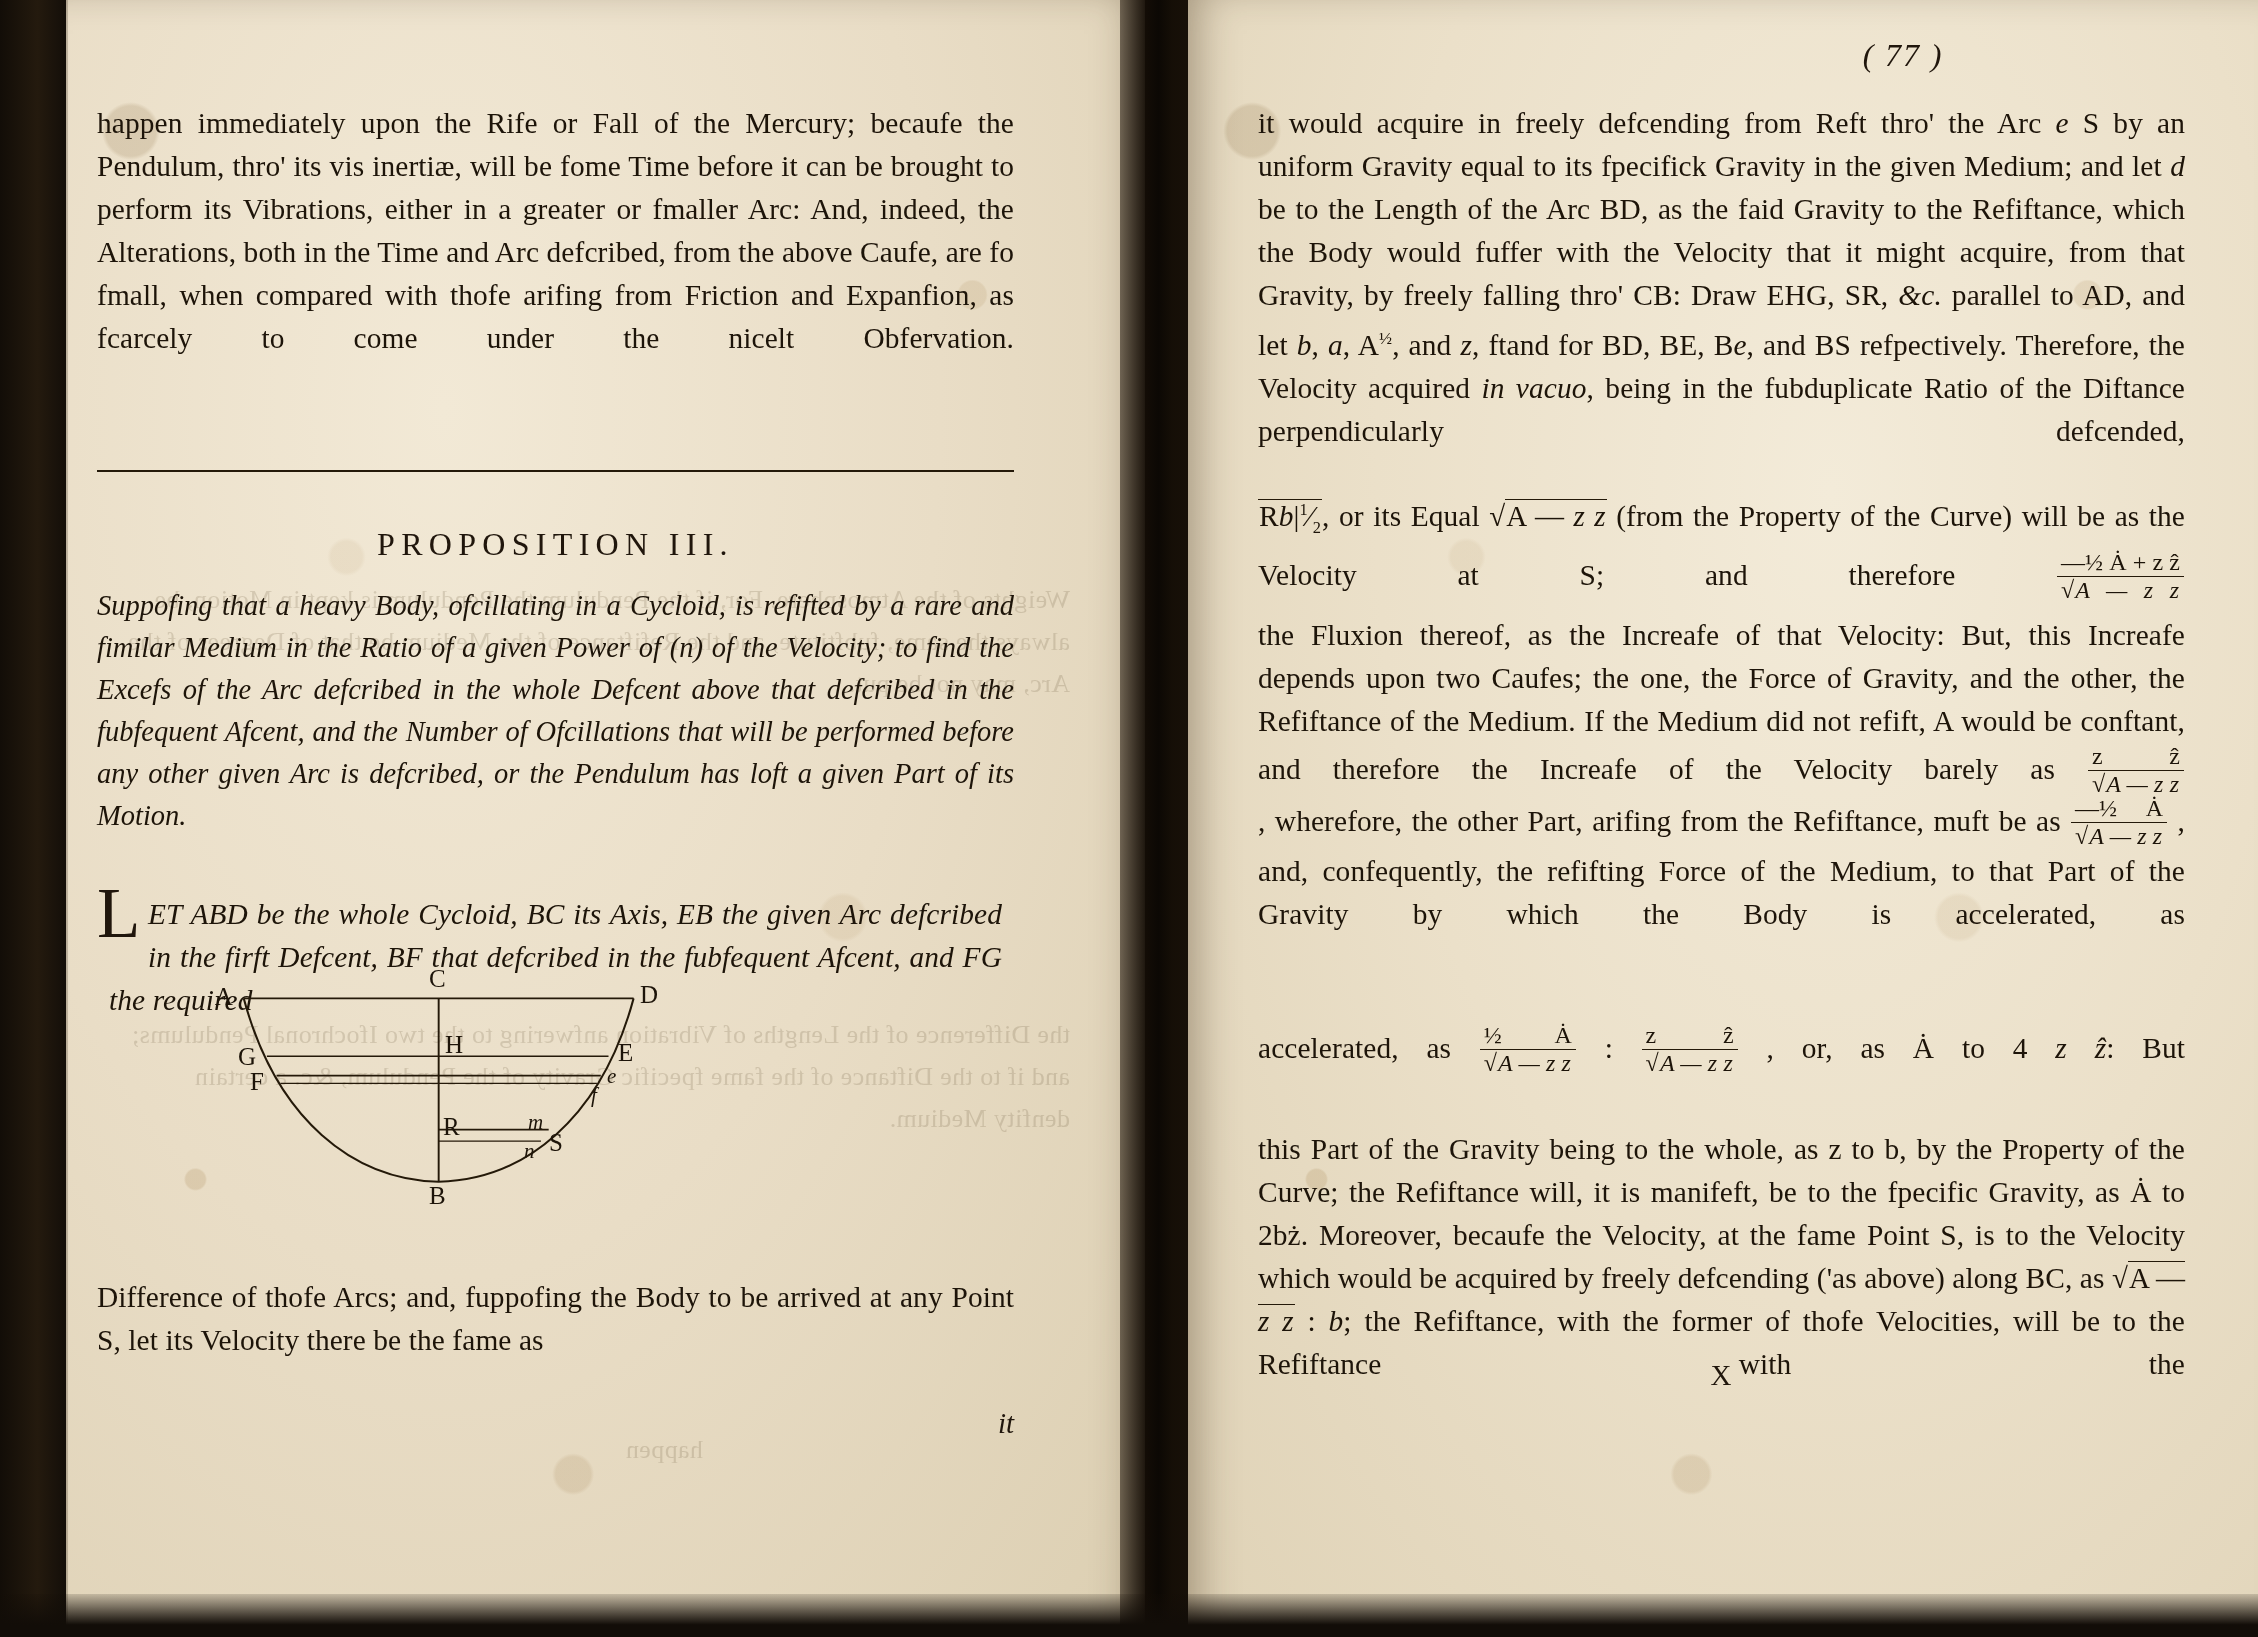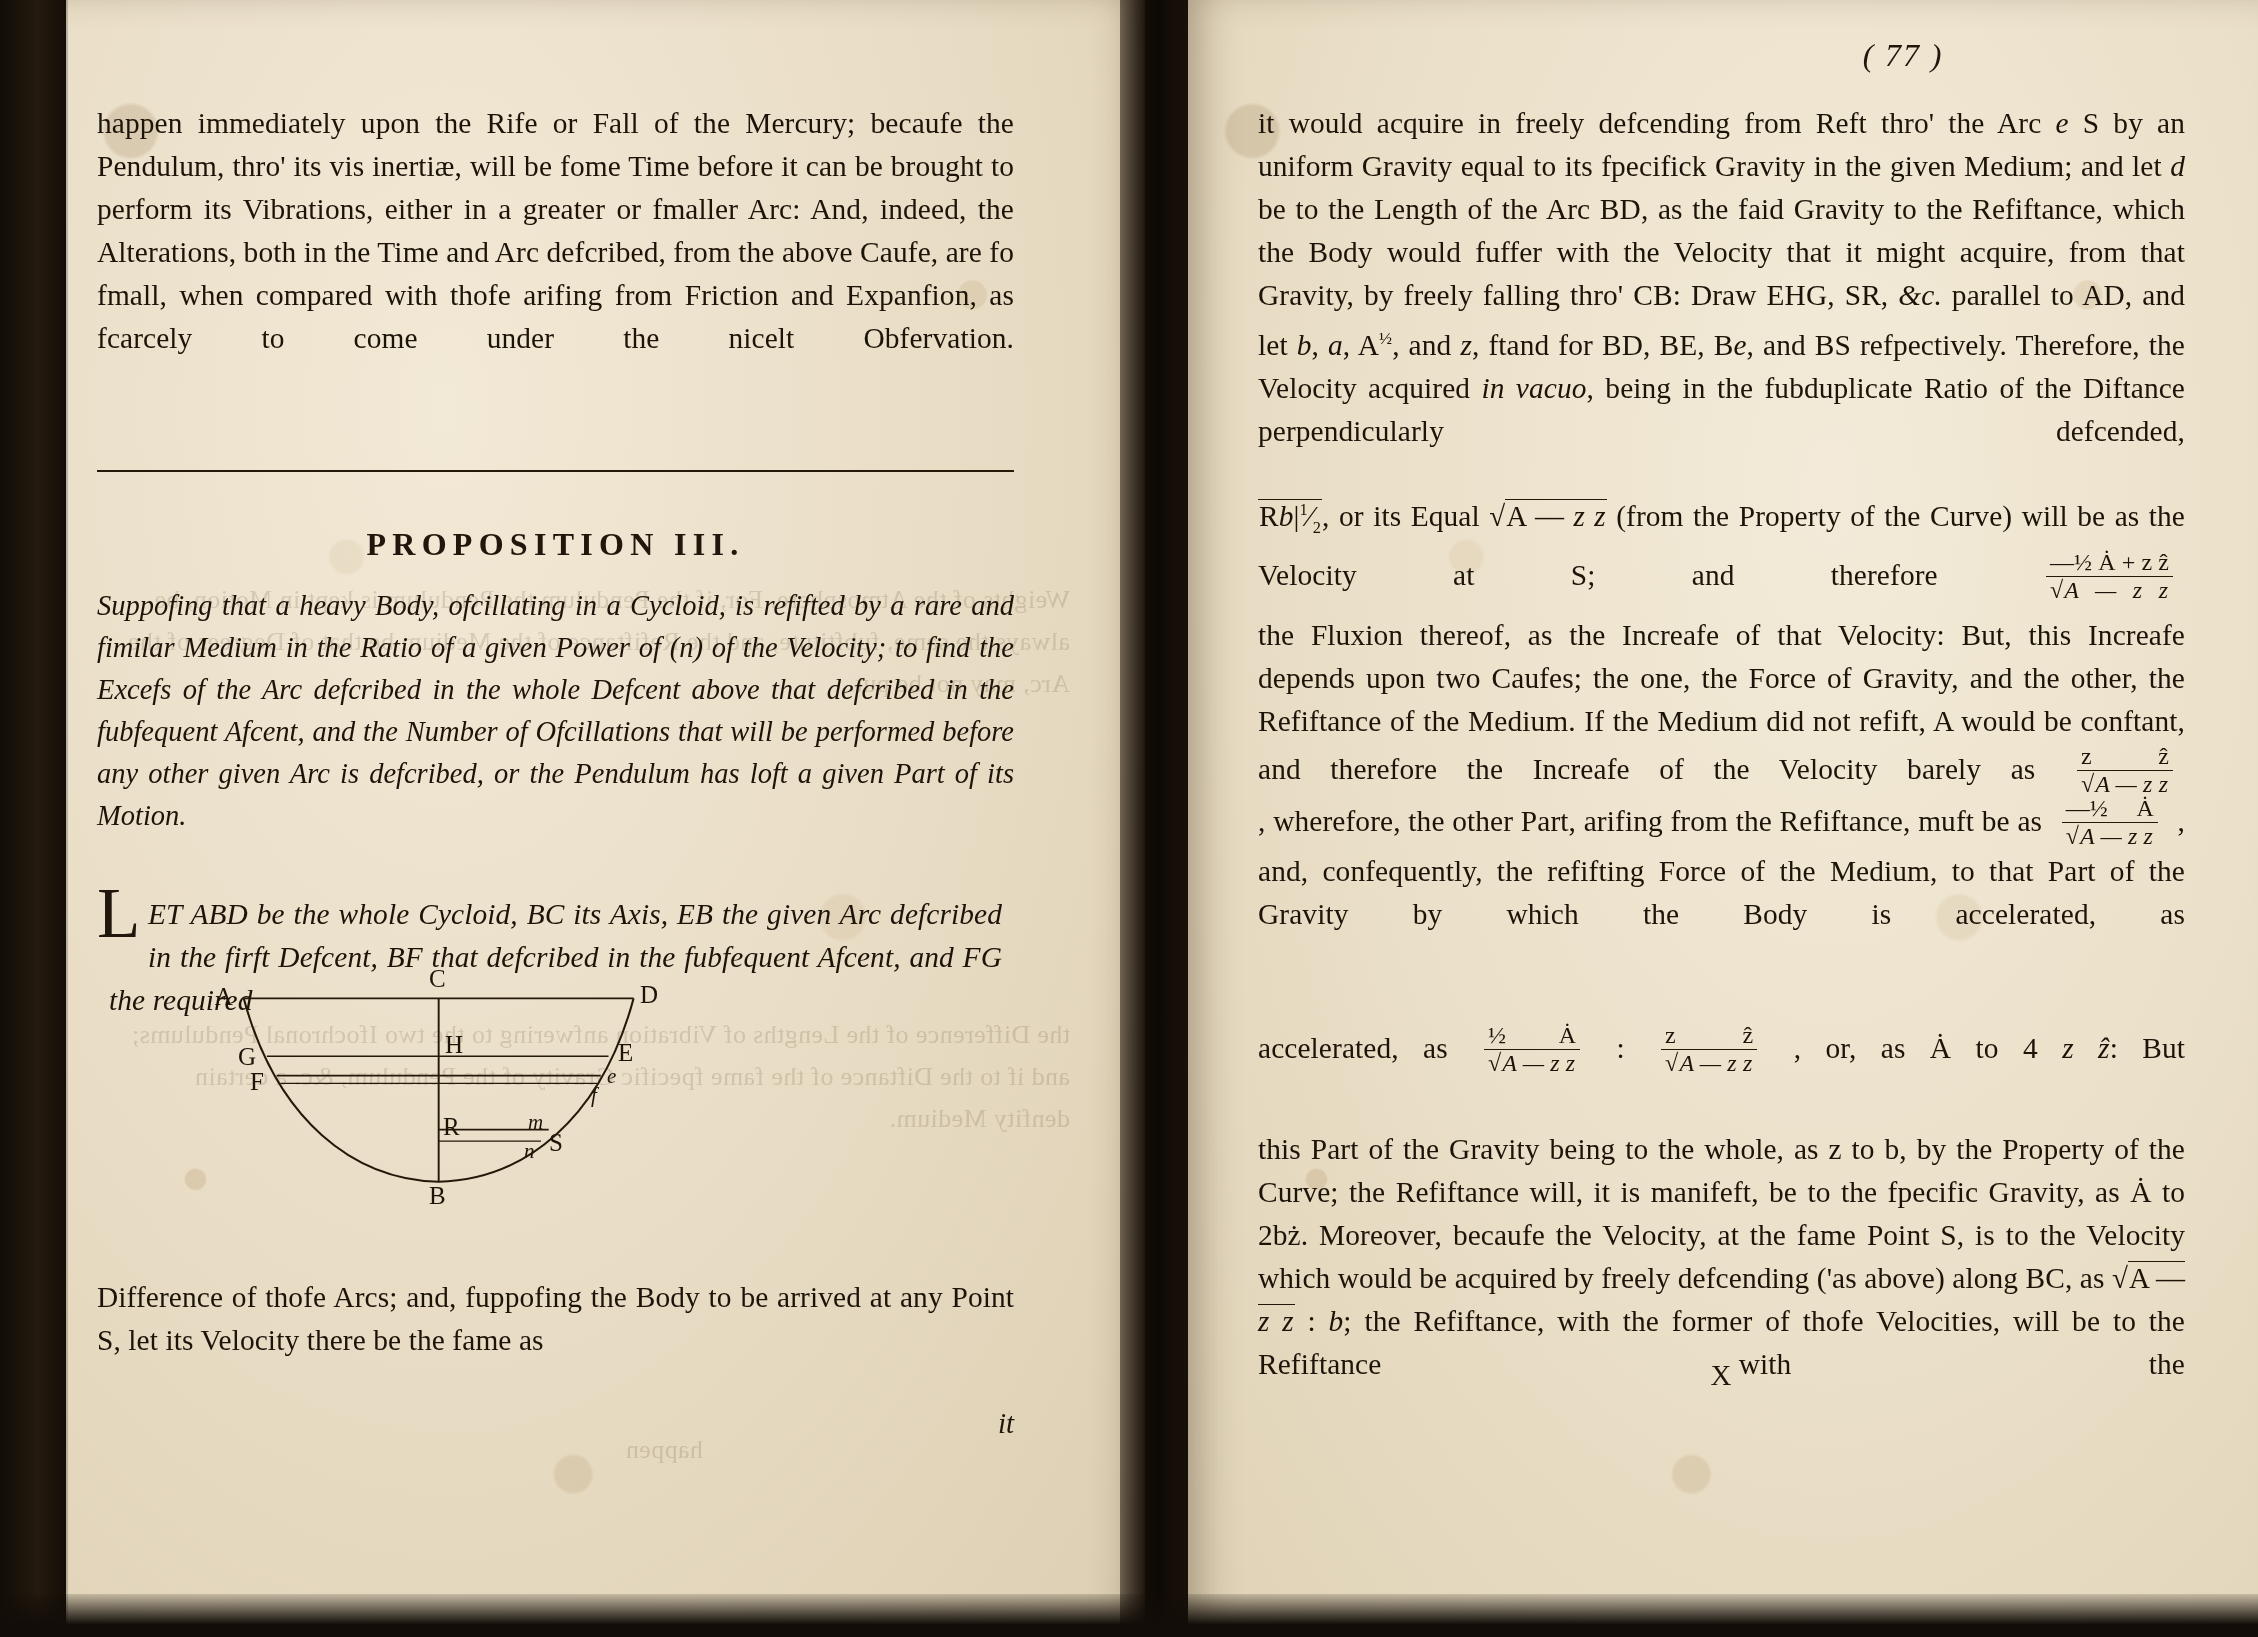--- a/index.html
+++ b/index.html
@@ -125,21 +125,21 @@
     border: 0;
     border-top: 2.9px solid #241909;
     margin: 0;
   }
 
   h2.prop {
     margin: 0;
     font-size: 32px;
     letter-spacing: 6.3px;
     text-align: center;
-    font-weight: bold;
+    font-weight: normal;
   }
 
   p.italic {
     margin: 0;
     font-size: 28.5px;
     line-height: 42px;
     font-style: italic;
     text-align: justify;
     text-align-last: justify;
     color: #1d1409;
@@ -165,21 +165,21 @@
     letter-spacing: 1px;
   }
 
   
   .frac {
     display: inline-block;
     vertical-align: -0.55em;
     text-align: center;
     font-size: 24px;
     line-height: 1.12;
-    margin: 0 12px;
+    margin: 0 1px;
   }
   .frac .num { display: block; padding: 0 3.9px; }
   .frac .den { display: block; border-top: 1.5px solid #241909; padding: 0 3.9px; font-style: italic; }
   .rad { font-size: 29px; }
   .ovl { border-top: 1.6px solid #241909; padding: 0 1px; }
   .it { font-style: italic; }
 
   
   #figure {
     position: absolute;

